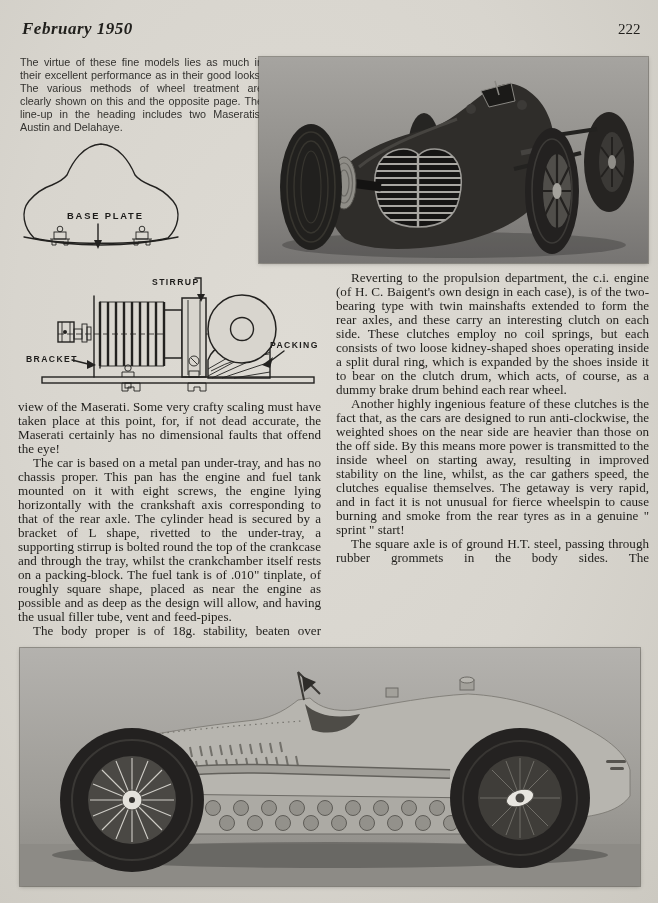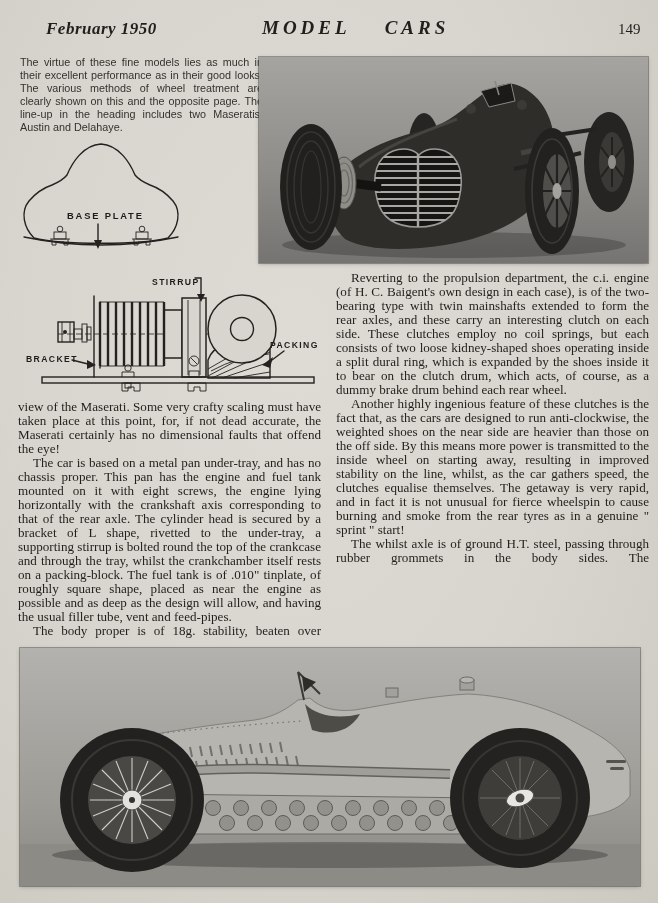--- a/index.html
+++ b/index.html
@@ -1,20 +1,20 @@
 <!DOCTYPE html>
 <html><head>
 <meta charset="utf-8">
 <style>
   html,body{margin:0;padding:0;background:#b6b3ac;}
   .page{position:relative;width:658px;height:903px;overflow:hidden;
         background:radial-gradient(ellipse at 45% 38%, #dedbd4 0%, #d8d5ce 55%, #ccc9c1 100%);
         font-family:"Liberation Serif", serif;color:#201f1c;}
   .hdr-issue{position:absolute;left:22px;top:19px;font-style:italic;font-weight:bold;
-             font-size:17px;letter-spacing:.5px;margin-left:24px;}
+             font-size:17px;letter-spacing:.5px;}
   .hdr-title{position:absolute;left:262px;top:17px;font-style:italic;font-weight:bold;
              font-size:19px;letter-spacing:4px;word-spacing:26px;}
   .hdr-page{position:absolute;left:618px;top:21px;font-size:15px;}
   .intro{position:absolute;left:20px;top:56px;width:243px;
          font-family:"Liberation Sans", sans-serif;font-size:10.8px;line-height:13px;
          text-align:justify;color:#33322f;}
   .col{position:absolute;font-size:13.1px;line-height:14px;text-align:justify;}
   .col p{margin:0;}
   .col p.ind{text-indent:15px;}
   .col p.runon{text-align-last:justify;}
@@ -33,22 +33,21 @@
   .lnp{stroke:#232220;fill:#d8d5ce;stroke-width:1.5;}
   .thin{stroke:#232220;fill:none;stroke-width:.9;}
   .ah{fill:#232220;stroke:none;}
 </style>
 </head>
 <body>
 
 <div class="page">
 
   <div class="hdr-issue">February 1950</div>
-  <div class="hdr-title">MODEL CARS</div>
-  <div class="hdr-page">149</div>
+  <div class="hdr-page">222</div>
 
   <div class="intro">The virtue of these fine models lies as much in their excellent performance as in their good looks. The various methods of wheel treatment are clearly shown on this and the opposite page. The line-up in the heading includes two Maseratis, Austin and Delahaye.</div>
 
   <svg class="photo" style="left:259px;top:57px;" width="389" height="206" viewBox="0 0 389 206">
     <defs>
       <linearGradient id="bgT" x1="0" y1="0" x2="0" y2="1">
         <stop offset="0" stop-color="#a6a4a0"></stop>
           <stop offset=".55" stop-color="#8f8d89"></stop>
         <stop offset="1" stop-color="#767472"></stop>
       </linearGradient>
@@ -169,21 +168,21 @@
   </svg>
 
   <div id="left-col" class="col">
     <p>view of the Maserati.  Some very crafty scaling must have taken place at this point, for, if not dead accurate, the Maserati certainly has no dimensional faults that offend the eye!</p>
     <p class="ind">The car is based on a metal pan under-tray, and has no chassis proper.  This pan has the engine and fuel tank mounted on it with eight screws, the engine lying horizontally with the crankshaft axis corresponding to that of the rear axle.  The cylinder head is secured by a bracket of L shape, rivetted to the under-tray, a supporting stirrup is bolted round the top of the crankcase and through the tray, whilst the crankchamber itself rests on a packing-block.  The fuel tank is of .010" tinplate, of roughly square shape, placed as near the engine as possible and as deep as the design will allow, and having the usual filler tube, vent and feed-pipes.</p>
     <p class="ind runon">The body proper is of 18g. stability, beaten over</p>
   </div>
   <div id="right-col" class="col">
     <p class="ind">Reverting to the propulsion department, the c.i. engine (of H. C. Baigent's own design in each case), is of the two-bearing type with twin mainshafts extended to form the rear axles, and these carry an interesting clutch on each side.  These clutches employ no coil springs, but each consists of two loose kidney-shaped shoes operating inside a split dural ring, which is expanded by the shoes inside it to bear on the clutch drum, which acts, of course, as a dummy brake drum behind each rear wheel.</p>
     <p class="ind">Another highly ingenious feature of these clutches is the fact that, as the cars are designed to run anti-clockwise, the weighted shoes on the near side are heavier than those on the off side.  By this means more power is transmitted to the inside wheel on starting away, resulting in improved stability on the line, whilst, as the car gathers speed, the clutches equalise themselves.  The getaway is very rapid, and in fact it is not unusual for fierce wheelspin to cause burning and smoke from the rear tyres as in a genuine " sprint " start!</p>
-    <p class="ind runon">The whilst axle is of ground H.T. steel, passing through rubber grommets in the body sides.  The</p>
+    <p class="ind runon">The square axle is of ground H.T. steel, passing through rubber grommets in the body sides.  The</p>
   </div>
 
   <svg class="photo" style="left:20px;top:648px;" width="620" height="238" viewBox="0 0 620 238">
     <defs>
       <linearGradient id="bgB" x1="0" y1="0" x2="0" y2="1">
         <stop offset="0" stop-color="#b4b2ae"></stop>
           <stop offset=".65" stop-color="#9d9b96"></stop>
         <stop offset="1" stop-color="#8b8984"></stop>
       </linearGradient>
     </defs>

